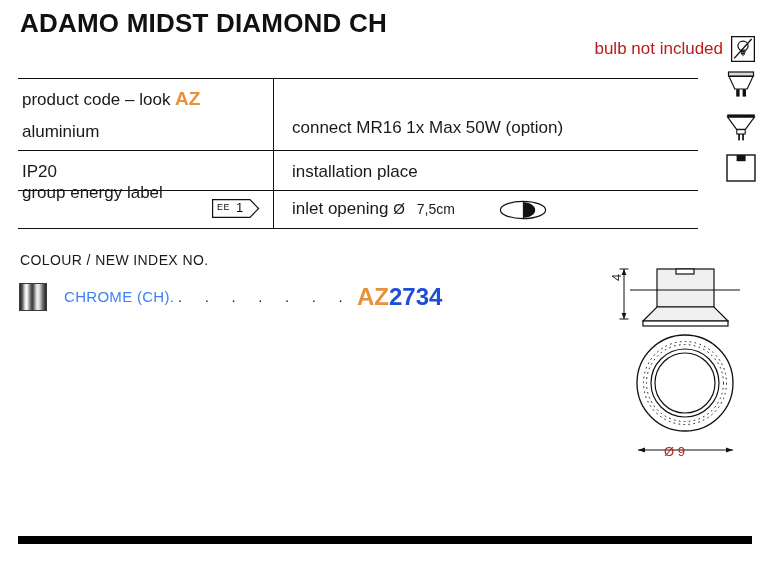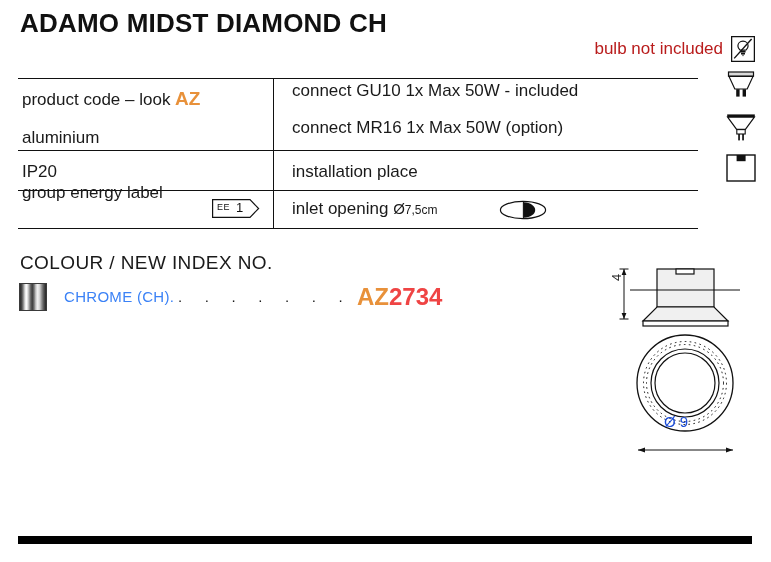--- a/index.html
+++ b/index.html
@@ -88,32 +88,32 @@
   }
   .ee-badge .ee-num {
     position: absolute;
     left: 24px;
     top: 1px;
     font-size: 13px;
     color: #111;
   }
 
   
-  .small-dim { font-size: 12px; }
+  .small-dim { font-size: 14px; margin-left: 12px; }
   .dia-sym { font-size: 15px; }
 
   
   .icon-abs { position: absolute; }
 
   
   .colour-heading {
     position: absolute;
     left: 20px;
     top: 252px;
-    font-size: 19px;
+    font-size: 14px;
     letter-spacing: 0.4px;
     color: #1a1a1a;
     white-space: nowrap;
   }
   .swatch {
     position: absolute;
     left: 19px;
     top: 283px;
     width: 26px;
     height: 26px;
@@ -147,21 +147,21 @@
   }
   .index-code {
     position: absolute;
     left: 357px;
     top: 283px;
     font-size: 24px;
     font-weight: bold;
     white-space: nowrap;
   }
   .index-code .pfx { color: #E8913A; }
-  .index-code .num { color: #ef4444; }
+  .index-code .num { color: #1d4ed8; }
 
   
   .drawing {
     position: absolute;
     left: 600px;
     top: 255px;
     width: 171px;
     height: 205px;
   }
   .dim-label-v {
@@ -169,23 +169,23 @@
     left: 609px;
     top: 281px;
     font-size: 13px;
     color: #1a1a1a;
     transform: rotate(-90deg);
     transform-origin: left top;
   }
   .dim-label-h {
     position: absolute;
     left: 664px;
-    top: 413px;
-    font-size: 15px;
-    color: #1d4ed8;
+    top: 444px;
+    font-size: 13px;
+    color: #b91c1c;
     white-space: nowrap;
   }
 
   
   .bottom-bar {
     position: absolute;
     left: 18px;
     top: 536px;
     width: 734px;
     height: 8px;
@@ -227,35 +227,34 @@
 
     <div class="hline" style="left:18px; top:228px; width:680px;"></div>
 
     <div class="vline" style="left:273px; top:78px; height:150px;"></div>
   </div>
 
   <div class="cell" style="left:22px; top:88px;">
     <span>product code – look </span><span class="az-orange">AZ</span>
   </div>
 
-  <div class="cell" style="left:22px; top:128px;">aluminium</div>
+  <div class="cell" style="left:22px; top:122px;">aluminium</div>
 
   <div class="cell" style="left:22px; top:162px;">IP20</div>
 
   <div class="cell" style="left:22px; top:183px;">group energy label</div>
 
   <div class="ee-badge">
     <svg width="48" height="19" viewBox="0 0 48 19" style="position:absolute; left:0; top:0;">
       <path d="M0.6 0.6 L38 0.6 L46.6 9.5 L38 18.4 L0.6 18.4 Z" fill="none" stroke="#111" stroke-width="1.2"></path>
     </svg>
     <span class="ee-text">EE</span>
     <span class="ee-num">1</span>
   </div>
 
-  <div class="cell" style="left:292px; top:81px;">connect GU10 1x Max 50W - included</div>
 
   <div class="cell" style="left:292px; top:118px;">connect MR16 1x Max 50W (option)</div>
 
   <div class="cell" style="left:292px; top:162px;">installation place</div>
 
   <div class="cell" style="left:292px; top:199px;">
     <span>inlet opening </span><span class="dia-sym">Ø</span><span class="small-dim">7,5cm</span>
   </div>
 
   <div class="icon-abs" style="left:499px; top:200px;">

